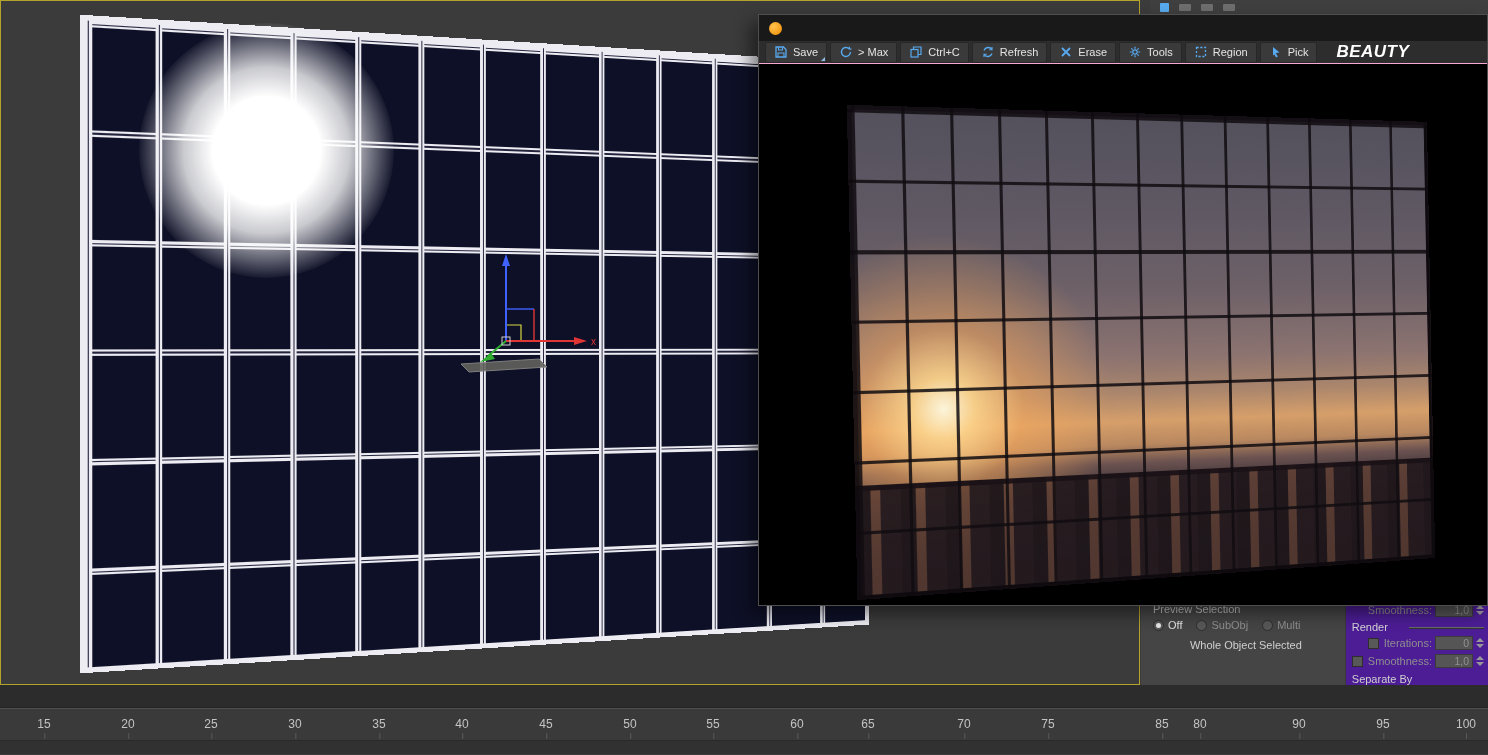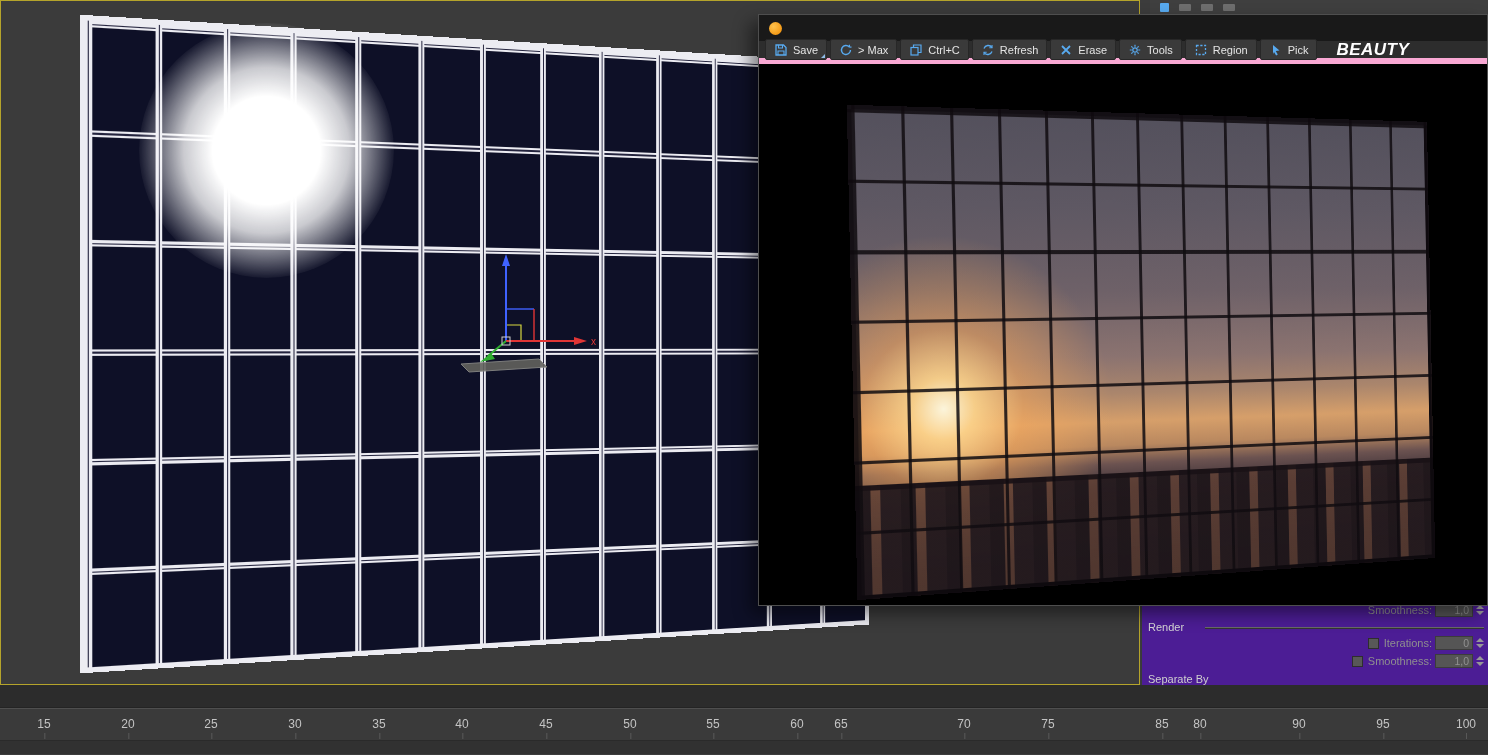--- a/index.html
+++ b/index.html
@@ -28,21 +28,21 @@
   #sliver .chip.blue{background:#58aaf0;width:9px;height:9px;}
 
   
   #corona{position:absolute;left:758px;top:14px;width:730px;height:592px;background:#000;
     border:1px solid #4e4e4e;box-shadow:-8px 8px 16px rgba(0,0,0,0.45);z-index:10;}
   .vfb-titlebar{height:26px;background:#191919;display:flex;align-items:center;gap:8px;padding:0 10px;}
   .vfb-logo{width:13px;height:13px;border-radius:50%;flex:0 0 auto;
     background:radial-gradient(circle at 35% 35%,#ffc24d,#f08a00);}
   .vfb-title{color:#cfcfcf;font-size:11.5px;white-space:nowrap;}
   .vfb-toolbar{height:23px;background:#2d2d2d;display:flex;align-items:center;padding:0 6px;gap:3px;
-    border-bottom:6px solid #f9a8d4;}
+    border-bottom:1px solid #f9a8d4;}
   .tb-btn{height:21px;display:flex;align-items:center;gap:5px;padding:0 8px;background:#3a3a3a;
     border:1px solid #272727;border-radius:2px;color:#e4e4e4;font-size:11px;position:relative;cursor:default;white-space:nowrap;}
   .tb-btn svg{display:block;flex:0 0 auto;}
   .tb-btn.has-corner::after{content:"";position:absolute;right:1px;bottom:1px;
     border-left:4px solid transparent;border-bottom:4px solid #8fbce8;}
   .channel{margin-left:16px;color:#ffffff;font-size:17px;font-style:italic;font-weight:bold;
     letter-spacing:0.5px;}
   .vfb-render{position:absolute;left:1px;top:54px;right:1px;bottom:1px;background:#000;overflow:hidden;}
   .render-wall{position:absolute;left:100px;top:45px;width:600px;height:464px;
     transform:perspective(1300px) rotateY(16deg) rotateZ(-1.2deg);}
@@ -216,20 +216,38 @@
     <div class="vfb-render">
       <div class="render-wall">
         <div class="rw-sky"></div>
         <div class="rw-bottom"></div>
         <div class="rw-grid"></div>
       </div>
     </div>
   </div>
 
   <div id="panels">
+    <div class="panel-col-left">
+      <div class="rollout-label">Preview Selection</div>
+      <div class="radio-row">
+        <span class="radio-opt on">
+          <span class="radio sel"></span>
+          <span>Off</span>
+        </span>
+        <span class="radio-opt">
+          <span class="radio"></span>
+          <span>SubObj</span>
+        </span>
+        <span class="radio-opt">
+          <span class="radio"></span>
+          <span>Multi</span>
+        </span>
+      </div>
+      <div class="status-line">Whole Object Selected</div>
+    </div>
 
     <div class="panel-col-right">
       <div class="row">
         <span>Smoothness:</span>
         <span class="valbox">1,0</span>
         <span class="spinner">
             <i class="up"></i>
             <i class="dn"></i>
           </span>
       </div>
@@ -264,21 +282,21 @@
       <span class="tick" style="left:44px">15</span>
       <span class="tick" style="left:128px">20</span>
       <span class="tick" style="left:211px">25</span>
       <span class="tick" style="left:295px">30</span>
       <span class="tick" style="left:379px">35</span>
       <span class="tick" style="left:462px">40</span>
       <span class="tick" style="left:546px">45</span>
       <span class="tick" style="left:630px">50</span>
       <span class="tick" style="left:713px">55</span>
       <span class="tick" style="left:797px">60</span>
-      <span class="tick" style="left:841px">65</span>
+      <span class="tick" style="left:868px">65</span>
       <span class="tick" style="left:964px">70</span>
       <span class="tick" style="left:1048px">75</span>
       <span class="tick" style="left:1200px">80</span>
       <span class="tick" style="left:1162px">85</span>
       <span class="tick" style="left:1299px">90</span>
       <span class="tick" style="left:1383px">95</span>
       <span class="tick" style="left:1466px">100</span>
     </div>
     <div class="tl-bottom"></div>
   </div>

